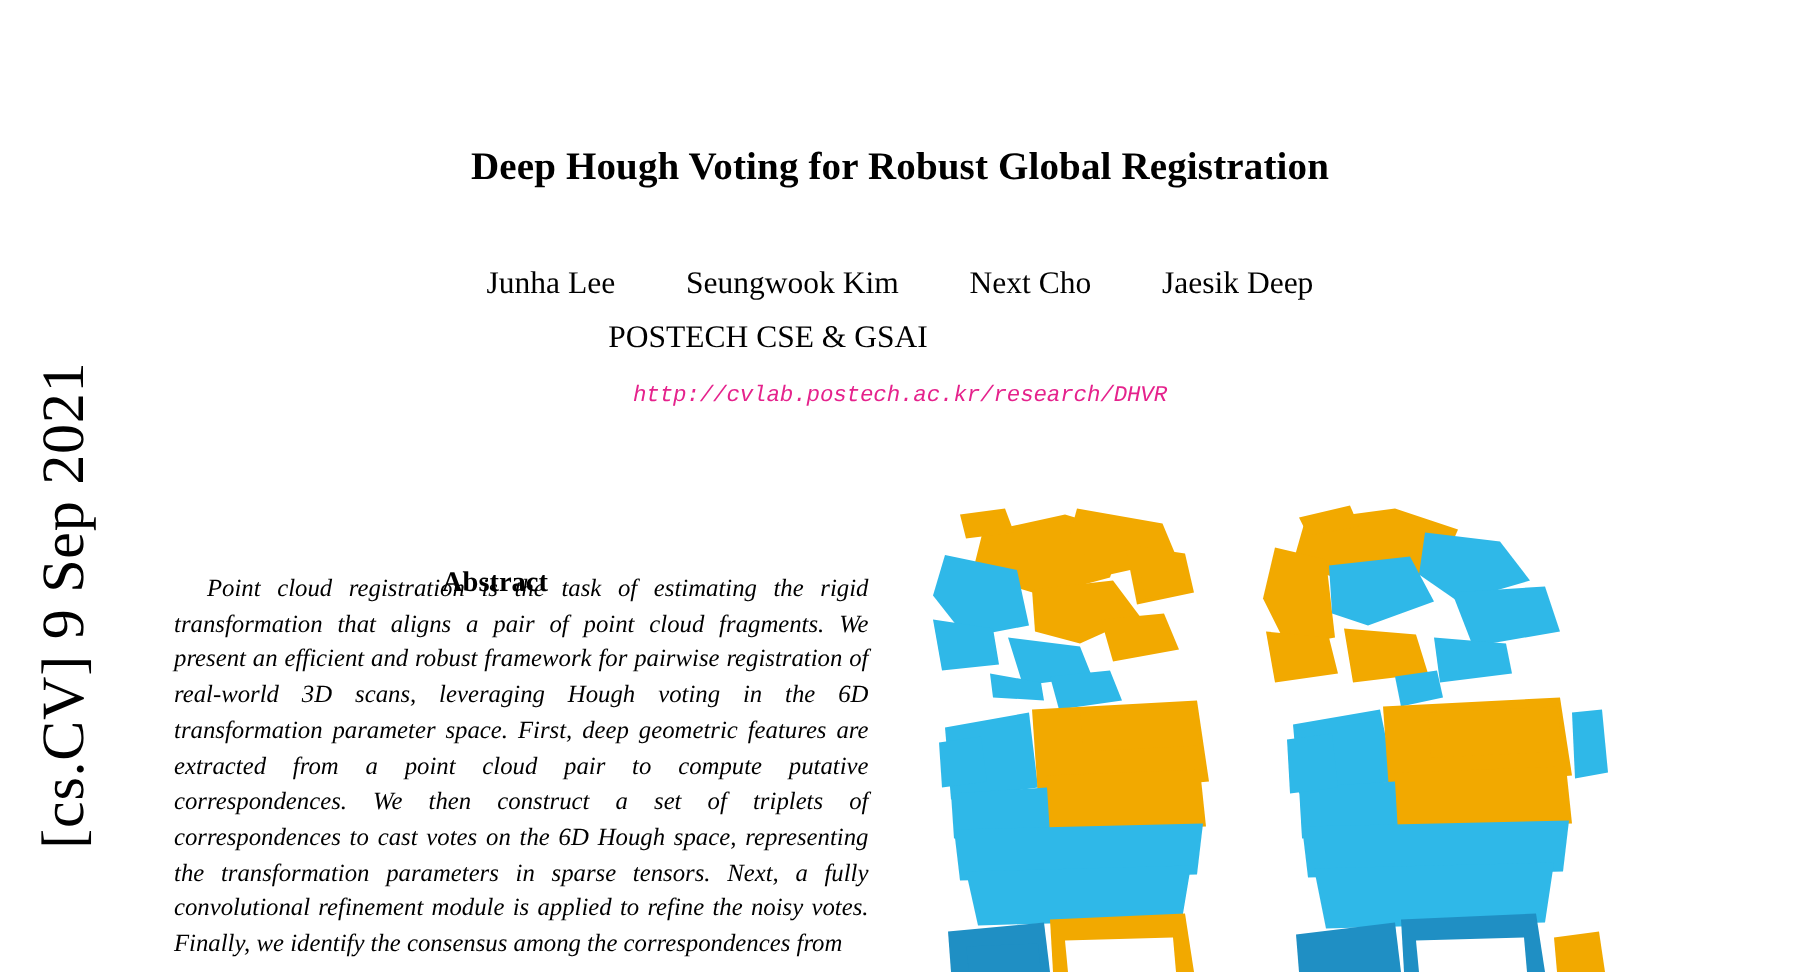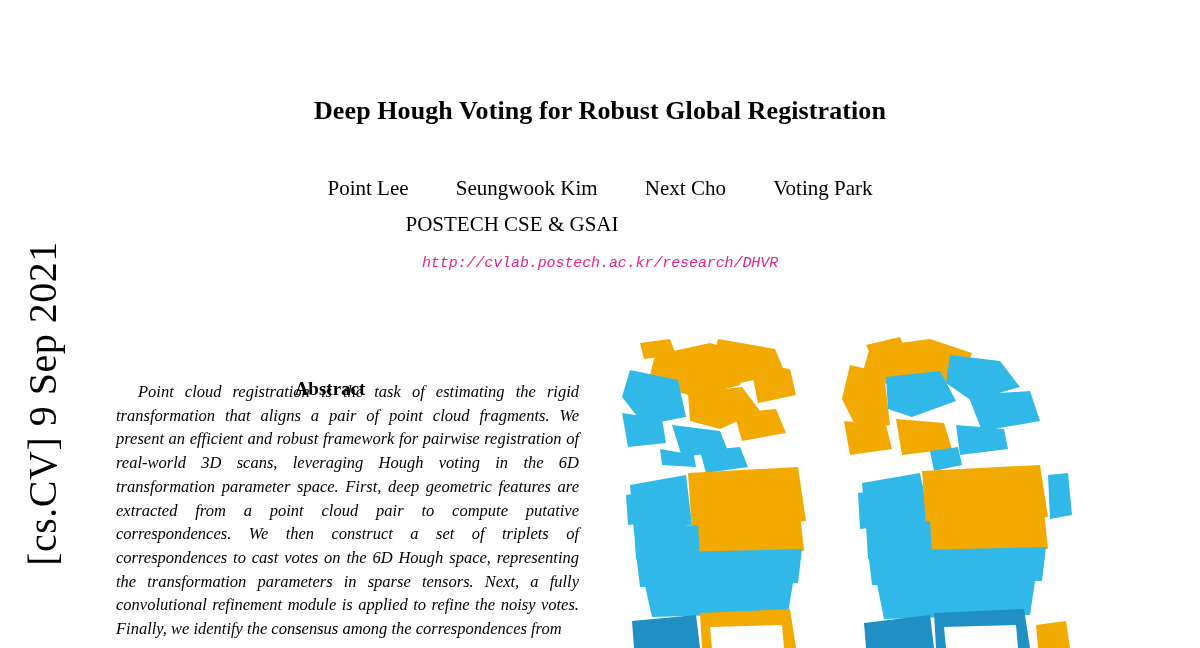--- a/index.html
+++ b/index.html
@@ -120,24 +120,24 @@
   }
 </style>
 </head>
 <body>
 
 <div class="arxiv-stamp">[cs.CV]  9 Sep 2021</div>
 
 <div class="title">Deep Hough Voting for Robust Global Registration</div>
 
 <div class="authors">
-  <span class="author">Point Lee</span>
+  <span class="author">Junha Lee</span>
   <span class="author">Seungwook Kim</span>
   <span class="author">Next Cho</span>
-  <span class="author">Voting Park</span>
+  <span class="author">Jaesik Deep</span>
 </div>
 
 <div class="affiliation">POSTECH CSE &amp; GSAI</div>
 
 <div class="project-url">
   <a href="#" style="color:#e5228c; text-decoration:none;font-style:italic;">http://cvlab.postech.ac.kr/research/DHVR</a>
 </div>
 
 <div class="abstract-head">Abstract</div>
 

